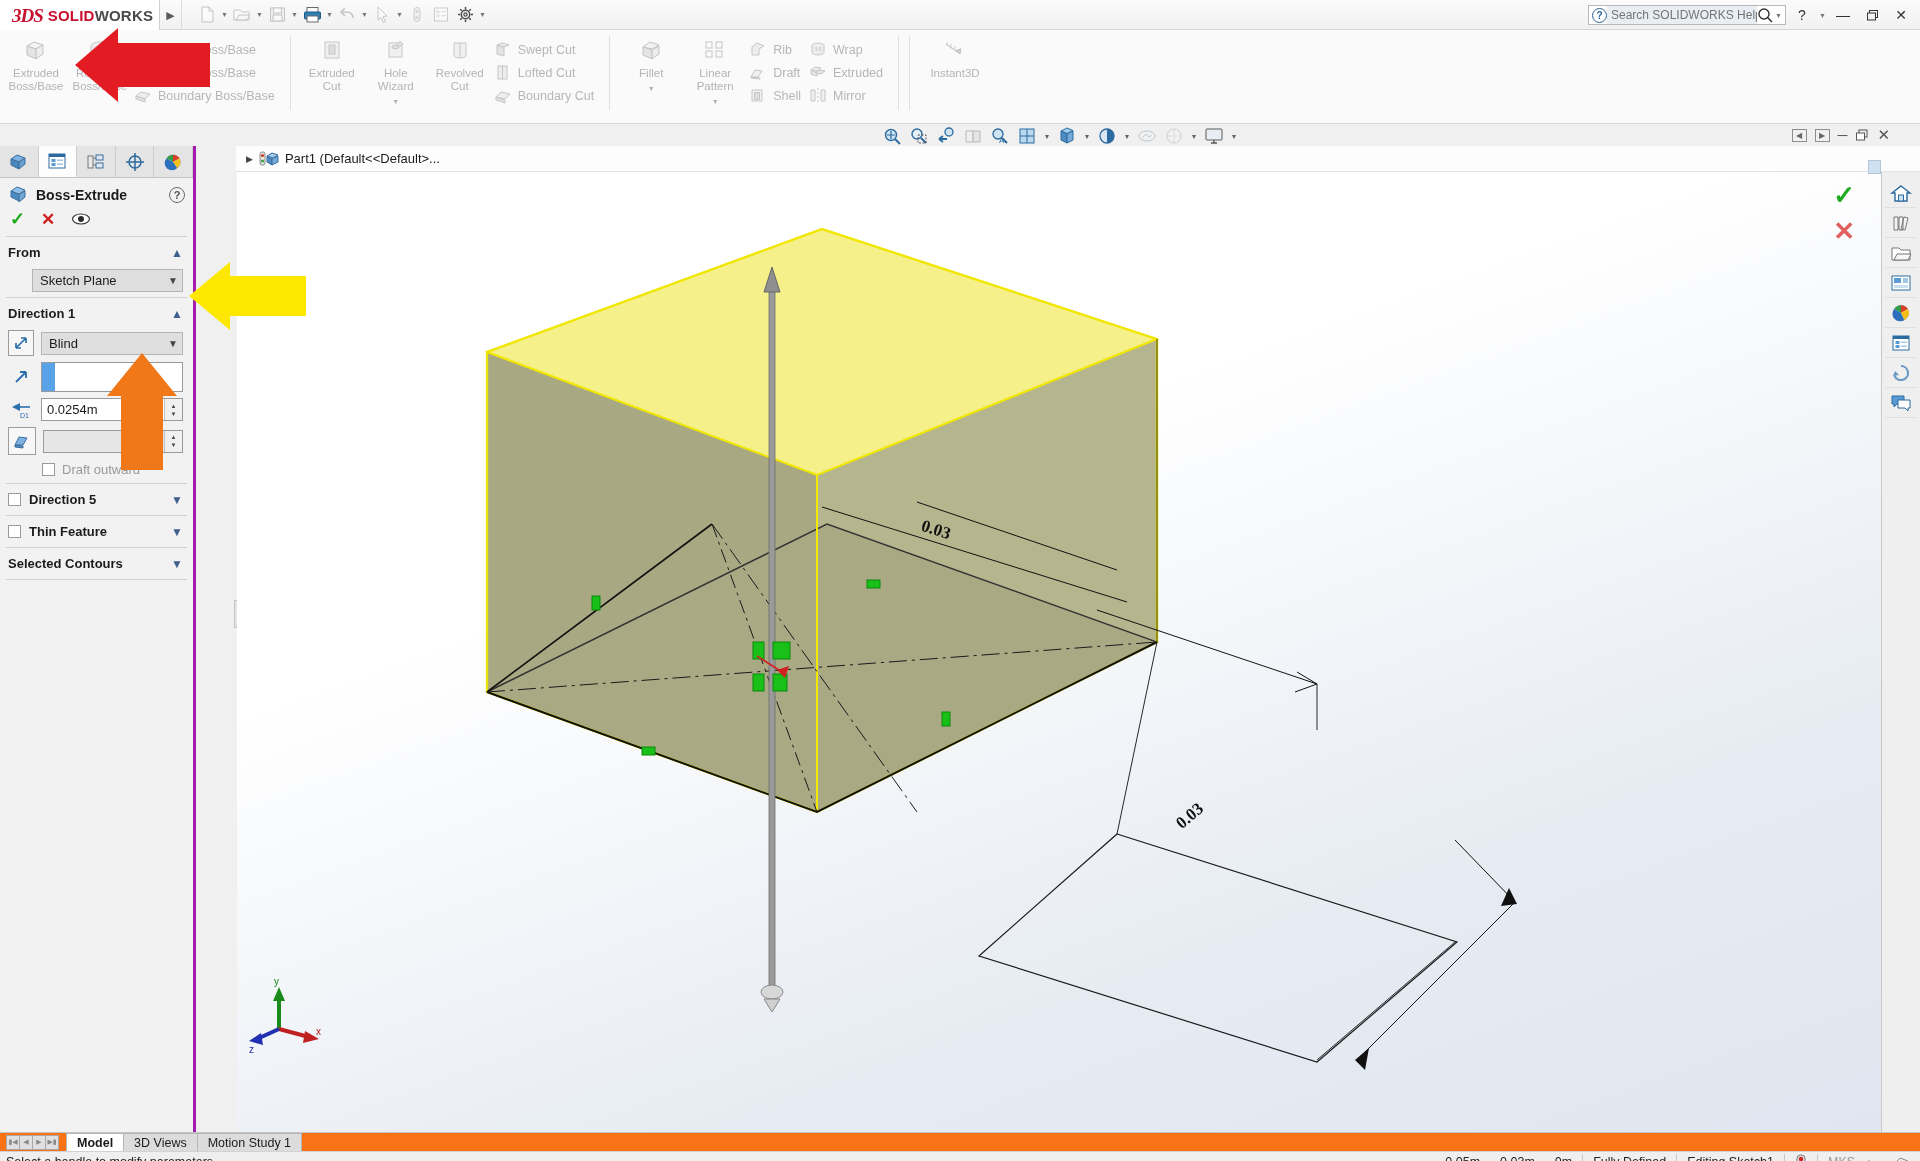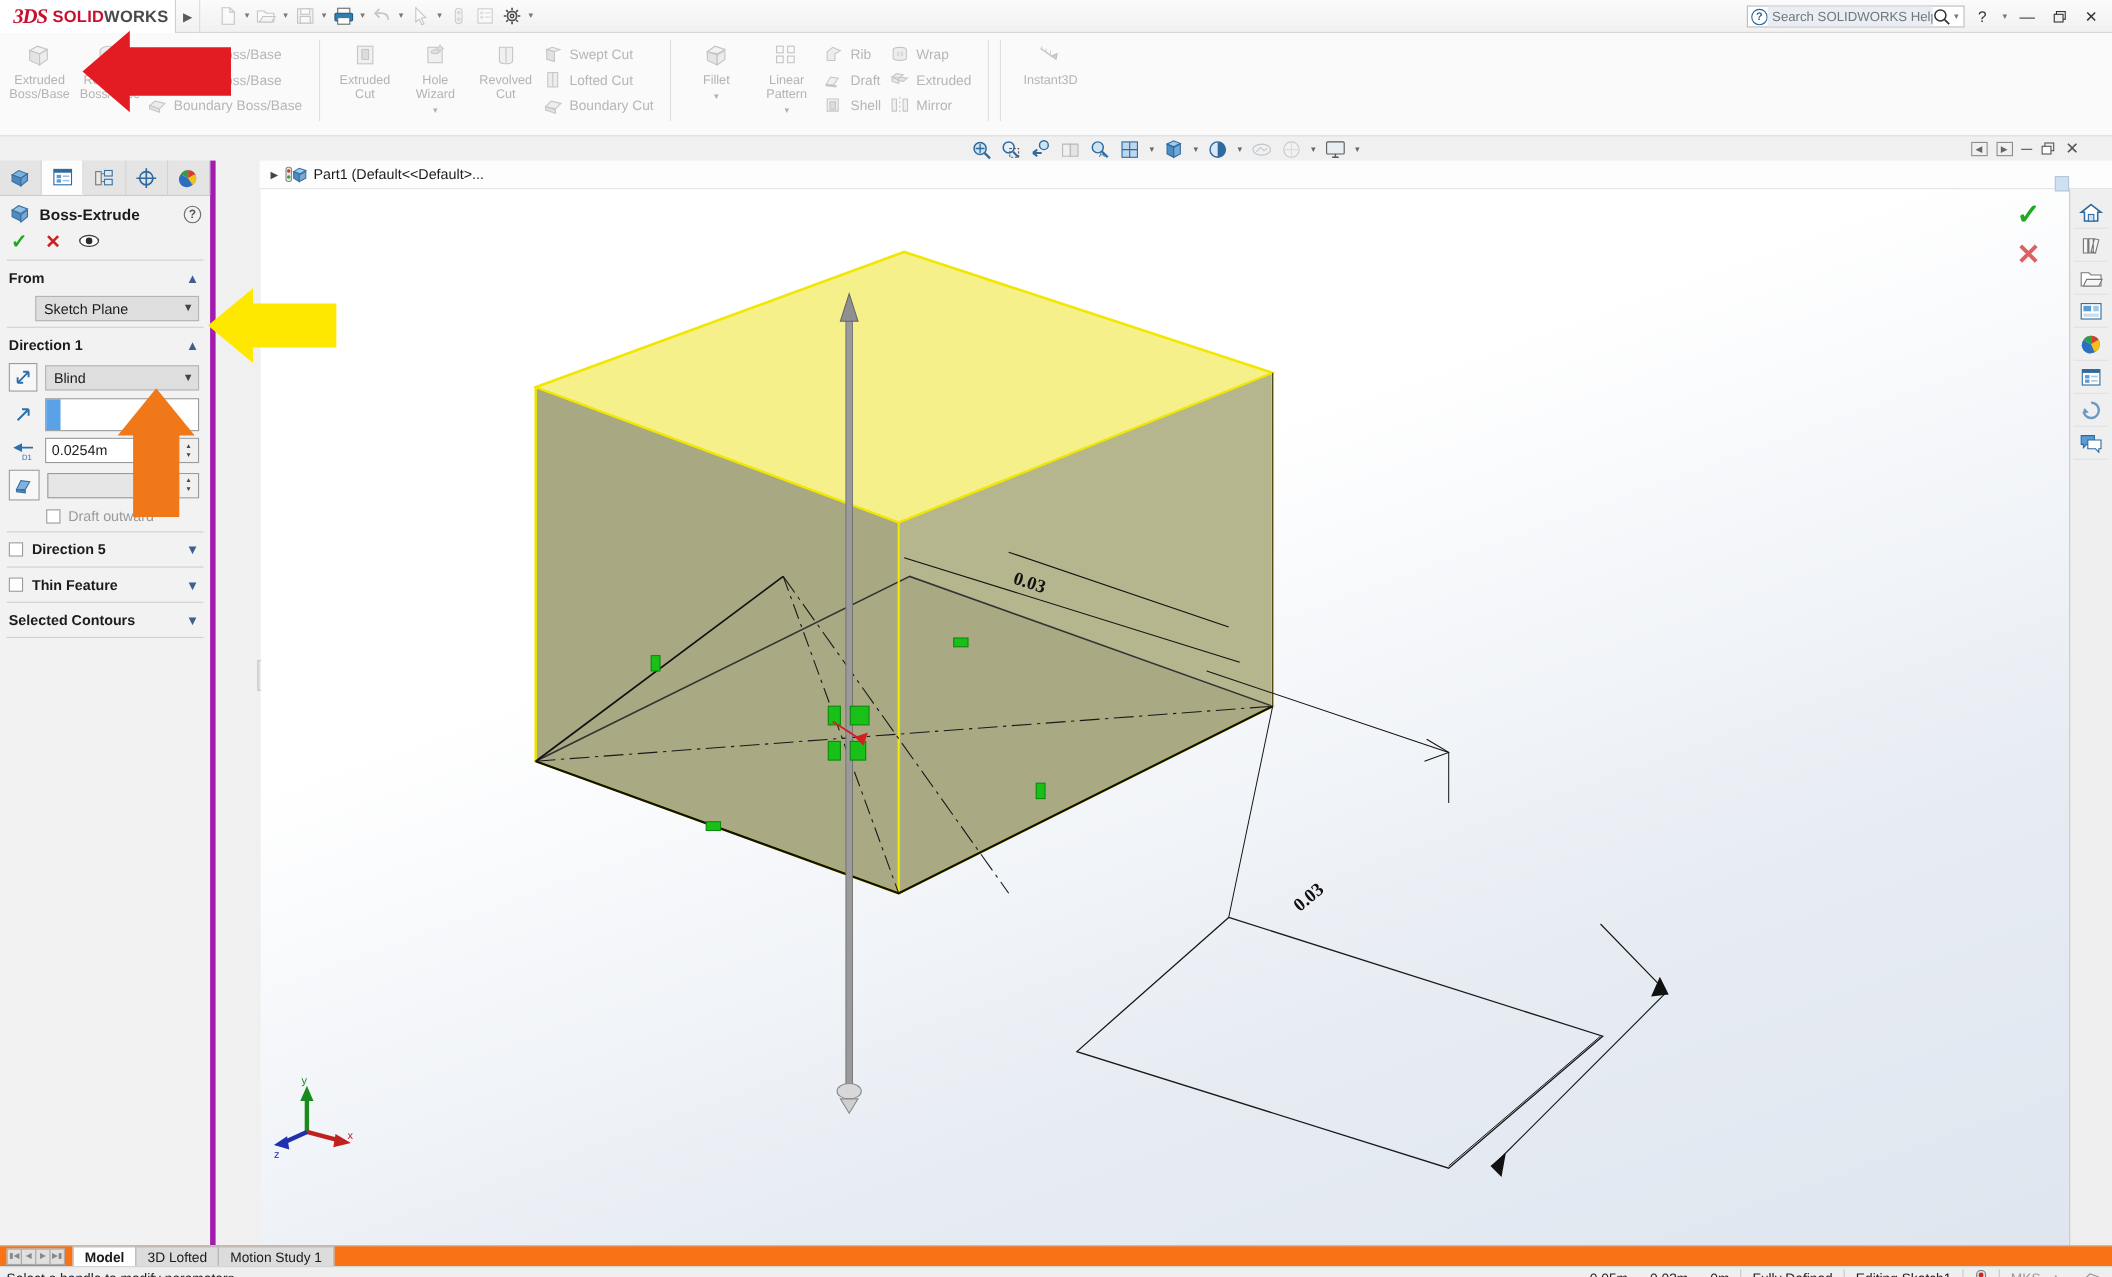--- a/index.html
+++ b/index.html
@@ -96,21 +96,21 @@
     height:22px; padding:0 11px; display:flex; align-items:center;
     background:#dcdcdc; border:1px solid #bcbcbc; border-bottom:none;
     font-size:13px; color:#222; margin-right:-1px;
   }
   .cmdtab.active { background:#fff; font-weight:bold; border-bottom:1px solid #fff; }
   .cmdtabs-fill { flex:1; border-bottom:1px solid #bcbcbc; }
 
   
   .leftpanel {
     position:absolute; left:0; top:146px; width:196px; height:986px;
-    background:#f2f2f2; border-right:5px solid #a21caf;
+    background:#f2f2f2; border-right:3px solid #a21caf;
   }
   .pm-tabs { display:flex; height:32px; background:#eaeaea; border-bottom:1px solid #c2c2c2; }
   .pm-tab {
     width:41px; height:31px; display:flex; align-items:center; justify-content:center;
     border-right:1px solid #cdcdcd; background:#e4e4e4;
   }
   .pm-tab.active { background:#fdfdfd; border-bottom:1px solid #fdfdfd; }
   .pm-tabs-rest { flex:1; background:#eaeaea; border-bottom:1px solid #c2c2c2;}
   .pm-head {
     display:flex; align-items:center; gap:8px; padding:7px 8px 4px 8px;
@@ -993,21 +993,21 @@
 
   <div class="tabstrip">
     <div class="navbtns">
       <div class="navbtn">▮◀</div>
       <div class="navbtn">◀</div>
       <div class="navbtn">▶</div>
       <div class="navbtn">▶▮</div>
     </div>
     <div style="width:8px;"></div>
     <div class="btab active">Model</div>
-    <div class="btab">3D Lofted</div>
+    <div class="btab">3D Views</div>
     <div class="btab">Motion Study 1</div>
   </div>
 
   <div class="statusbar">
     <span class="sb-msg">Select a handle to modify parameters</span>
     <div class="sb-right">
       <span class="sb-cell">-0.05m</span>
       <span class="sb-cell">0.03m</span>
       <span class="sb-cell">0m</span>
       <div class="sb-div"></div>

